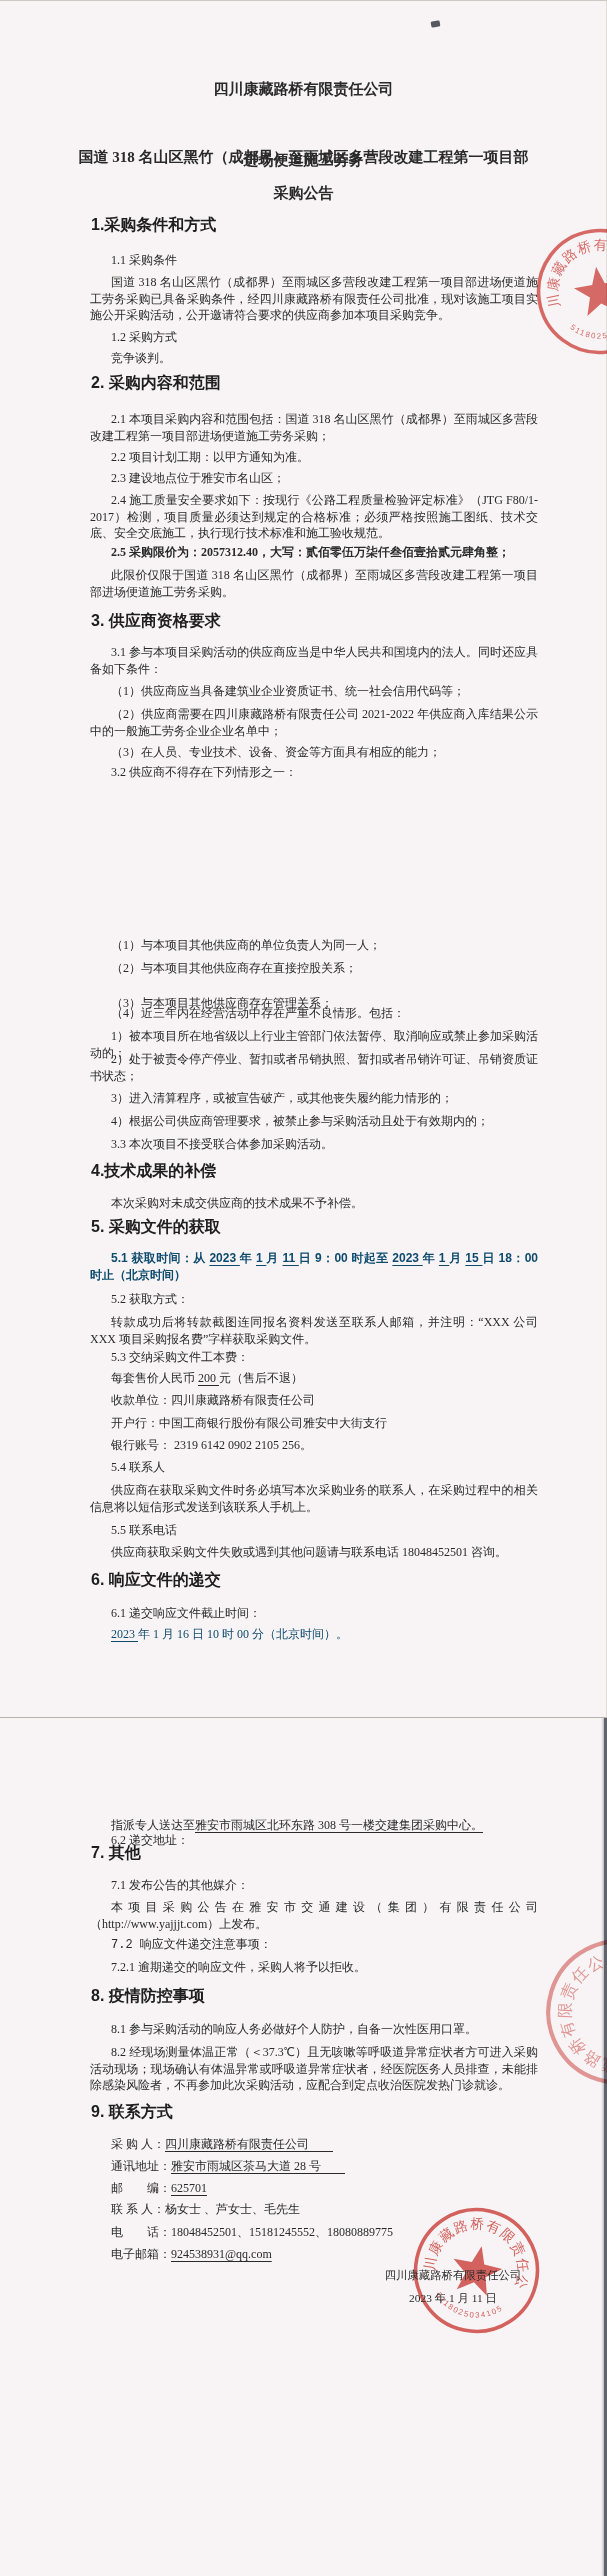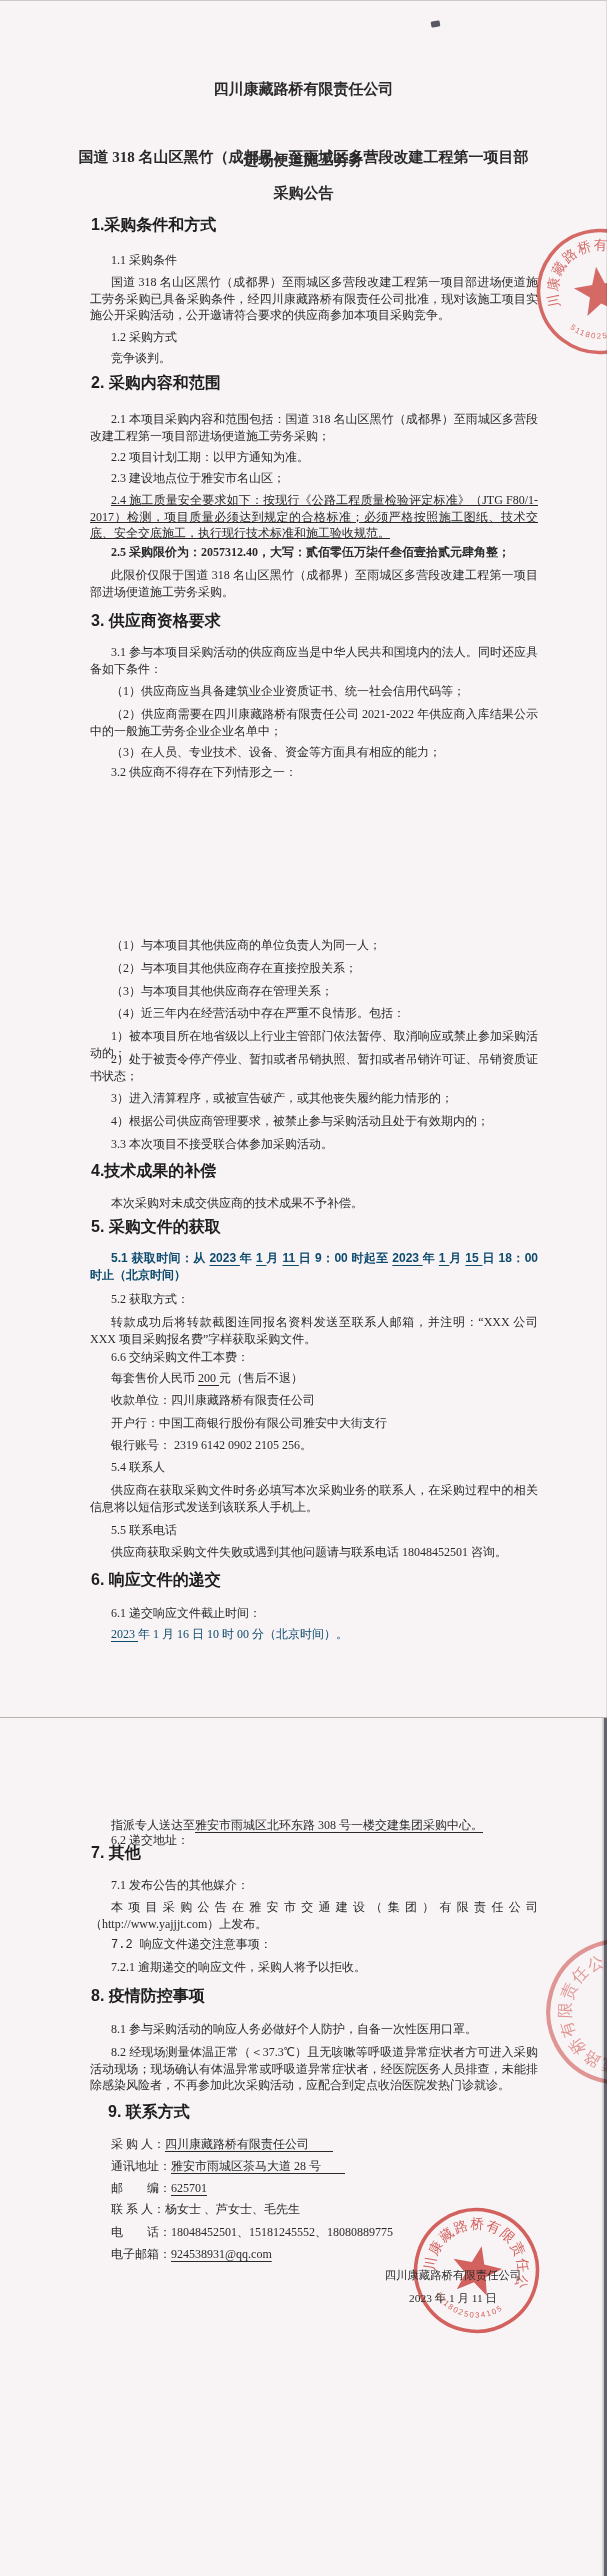--- a/index.html
+++ b/index.html
@@ -55,48 +55,48 @@
       <div class="block title" style="top: 182px;">采购公告</div>
       <div class="block heading" style="top: 216px;">1.采购条件和方式</div>
       <div class="block body" style="top: 251px;">1.1 采购条件</div>
       <div class="block body" style="top: 273px;">国道 318 名山区黑竹（成都界）至雨城区多营段改建工程第一项目部进场便道施工劳务采购已具备采购条件，经四川康藏路桥有限责任公司批准，现对该施工项目实施公开采购活动，公开邀请符合要求的供应商参加本项目采购竞争。</div>
       <div class="block body" style="top: 328px;">1.2 采购方式</div>
       <div class="block body" style="top: 349px;">竞争谈判。</div>
       <div class="block heading" style="top: 374px;">2. 采购内容和范围</div>
       <div class="block body" style="top: 410px;">2.1 本项目采购内容和范围包括：国道 318 名山区黑竹（成都界）至雨城区多营段改建工程第一项目部进场便道施工劳务采购；</div>
       <div class="block body" style="top: 448px;">2.2 项目计划工期：以甲方通知为准。</div>
       <div class="block body" style="top: 469px;">2.3 建设地点位于雅安市名山区；</div>
-      <div class="block body" style="top: 491px; text-decoration: underline;">2.4 施工质量安全要求如下：按现行《公路工程质量检验评定标准》（JTG F80/1-2017）检测，项目质量必须达到规定的合格标准；必须严格按照施工图纸、技术交底、安全交底施工，执行现行技术标准和施工验收规范。</div>
+      <div class="block body" style="top: 491px;">2.4 施工质量安全要求如下：按现行《公路工程质量检验评定标准》（JTG F80/1-2017）检测，项目质量必须达到规定的合格标准；必须严格按照施工图纸、技术交底、安全交底施工，执行现行技术标准和施工验收规范。</div>
       <div class="block body bold" style="top: 543px;">2.5 采购限价为：2057312.40，大写：贰佰零伍万柒仟叁佰壹拾贰元肆角整；</div>
       <div class="block body" style="top: 566px;">此限价仅限于国道 318 名山区黑竹（成都界）至雨城区多营段改建工程第一项目部进场便道施工劳务采购。</div>
       <div class="block heading" style="top: 612px;">3. 供应商资格要求</div>
       <div class="block body" style="top: 643px;">3.1 参与本项目采购活动的供应商应当是中华人民共和国境内的法人。同时还应具备如下条件：</div>
       <div class="block body" style="top: 682px;">（1）供应商应当具备建筑业企业资质证书、统一社会信用代码等；</div>
       <div class="block body" style="top: 705px;">（2）供应商需要在四川康藏路桥有限责任公司 2021-2022 年供应商入库结果公示中的一般施工劳务企业企业名单中；</div>
       <div class="block body" style="top: 743px;">（3）在人员、专业技术、设备、资金等方面具有相应的能力；</div>
       <div class="block body" style="top: 763px;">3.2 供应商不得存在下列情形之一：</div>
     </div>
 
   <div class="page" id="page-2">
       <div class="block body" style="top: 79px;">（1）与本项目其他供应商的单位负责人为同一人；</div>
       <div class="block body" style="top: 102px;">（2）与本项目其他供应商存在直接控股关系；</div>
-      <div class="block body" style="top: 125px;">（3）与本项目其他供应商存在管理关系；</div>
+      <div class="block body" style="top: 137px;">（3）与本项目其他供应商存在管理关系；</div>
       <div class="block body" style="top: 147px;">（4）近三年内在经营活动中存在严重不良情形。包括：</div>
       <div class="block body" style="top: 170px;">1）被本项目所在地省级以上行业主管部门依法暂停、取消响应或禁止参加采购活动的；</div>
       <div class="block body" style="top: 193px;">2）处于被责令停产停业、暂扣或者吊销执照、暂扣或者吊销许可证、吊销资质证书状态；</div>
       <div class="block body" style="top: 232px;">3）进入清算程序，或被宣告破产，或其他丧失履约能力情形的；</div>
       <div class="block body" style="top: 255px;">4）根据公司供应商管理要求，被禁止参与采购活动且处于有效期内的；</div>
       <div class="block body" style="top: 278px;">3.3 本次项目不接受联合体参加采购活动。</div>
       <div class="block heading" style="top: 305px;">4.技术成果的补偿</div>
       <div class="block body" style="top: 337px;">本次采购对未成交供应商的技术成果不予补偿。</div>
       <div class="block heading" style="top: 361px;">5. 采购文件的获取</div>
       <div class="block body red hei" style="top: 392px;"><span>5.1 获取时间：从 </span><span class="u">2023 </span><span>年 </span><span class="u">1 </span><span>月 </span><span class="u">11 </span><span>日 9：00 时起至 </span><span class="u">2023 </span><span>年 </span><span class="u">1 </span><span>月 </span><span class="u">15 </span><span>日 18：00 时止（北京时间）</span></div>
       <div class="block body" style="top: 433px;">5.2 获取方式：</div>
       <div class="block body" style="top: 456px;">转款成功后将转款截图连同报名资料发送至联系人邮箱，并注明：“XXX 公司 XXX 项目采购报名费”字样获取采购文件。</div>
-      <div class="block body" style="top: 491px;">6.6 交纳采购文件工本费：</div>
+      <div class="block body" style="top: 491px;">5.3 交纳采购文件工本费：</div>
       <div class="block body" style="top: 512px;"><span>每套售价人民币 </span><span class="u">200 </span><span>元（售后不退）</span></div>
       <div class="block body" style="top: 557px;">开户行：中国工商银行股份有限公司雅安中大街支行</div>
       <div class="block body" style="top: 534px;">收款单位：四川康藏路桥有限责任公司</div>
       <div class="block body" style="top: 579px;">银行账号： 2319 6142 0902 2105 256。</div>
       <div class="block body" style="top: 601px;">5.4 联系人</div>
       <div class="block body" style="top: 624px;">供应商在获取采购文件时务必填写本次采购业务的联系人，在采购过程中的相关信息将以短信形式发送到该联系人手机上。</div>
       <div class="block body" style="top: 664px;">5.5 联系电话</div>
       <div class="block body" style="top: 686px;">供应商获取采购文件失败或遇到其他问题请与联系电话 18048452501 咨询。</div>
       <div class="block heading" style="top: 714px;">6. 响应文件的递交</div>
       <div class="block body" style="top: 747px;">6.1 递交响应文件截止时间：</div>
@@ -129,21 +129,21 @@
   <div class="block body" style="top: 77px; margin-top: 37px;">6.2 递交地址：</div>
       <div class="block body" style="top: 99px;"><span>指派专人送达至</span><span class="u">雅安市雨城区北环东路 308 号一楼交建集团采购中心。</span></div>
       <div class="block heading" style="top: 127px;">7. 其他</div>
       <div class="block body" style="top: 159px;">7.1 发布公告的其他媒介：</div>
       <div class="block body" style="top: 181px;">本项目采购公告在雅安市交通建设（集团）有限责任公司（http://www.yajjjt.com）上发布。</div>
       <div class="block body" style="top: 219px; font-family: Liberation Mono, monospace;">7.2 响应文件递交注意事项：</div>
       <div class="block body" style="top: 241px;">7.2.1 逾期递交的响应文件，采购人将予以拒收。</div>
       <div class="block heading" style="top: 270px;">8. 疫情防控事项</div>
       <div class="block body" style="top: 303px;">8.1 参与采购活动的响应人务必做好个人防护，自备一次性医用口罩。</div>
       <div class="block body" style="top: 326px;">8.2 经现场测量体温正常（＜37.3℃）且无咳嗽等呼吸道异常症状者方可进入采购活动现场；现场确认有体温异常或呼吸道异常症状者，经医院医务人员排查，未能排除感染风险者，不再参加此次采购活动，应配合到定点收治医院发热门诊就诊。</div>
-      <div class="block heading" style="top: 386px; margin-left: 17px;">9. 联系方式</div>
+      <div class="block heading" style="top: 386px;">9. 联系方式</div>
       <div class="block body" style="top: 418px;"><span>采 购 人：</span><span class="u">四川康藏路桥有限责任公司　　</span></div>
       <div class="block body" style="top: 440px;"><span>通讯地址：</span><span class="u">雅安市雨城区茶马大道 28 号　　</span></div>
       <div class="block body" style="top: 462px;"><span>邮　　编：</span><span class="u">625701</span></div>
       <div class="block body" style="top: 483px;">联 系 人：杨女士 、芦女士、毛先生</div>
       <div class="block body" style="top: 506px;">电　　话：18048452501、15181245552、18080889775</div>
       <div class="block body" style="top: 528px;"><span>电子邮箱：</span><span class="u">924538931@qq.com</span></div>
       <div class="block sig" style="top: 549px;">四川康藏路桥有限责任公司</div>
       <div class="block sig" style="top: 572px;">2023 年 1 月 11 日</div>
     </div>
 

